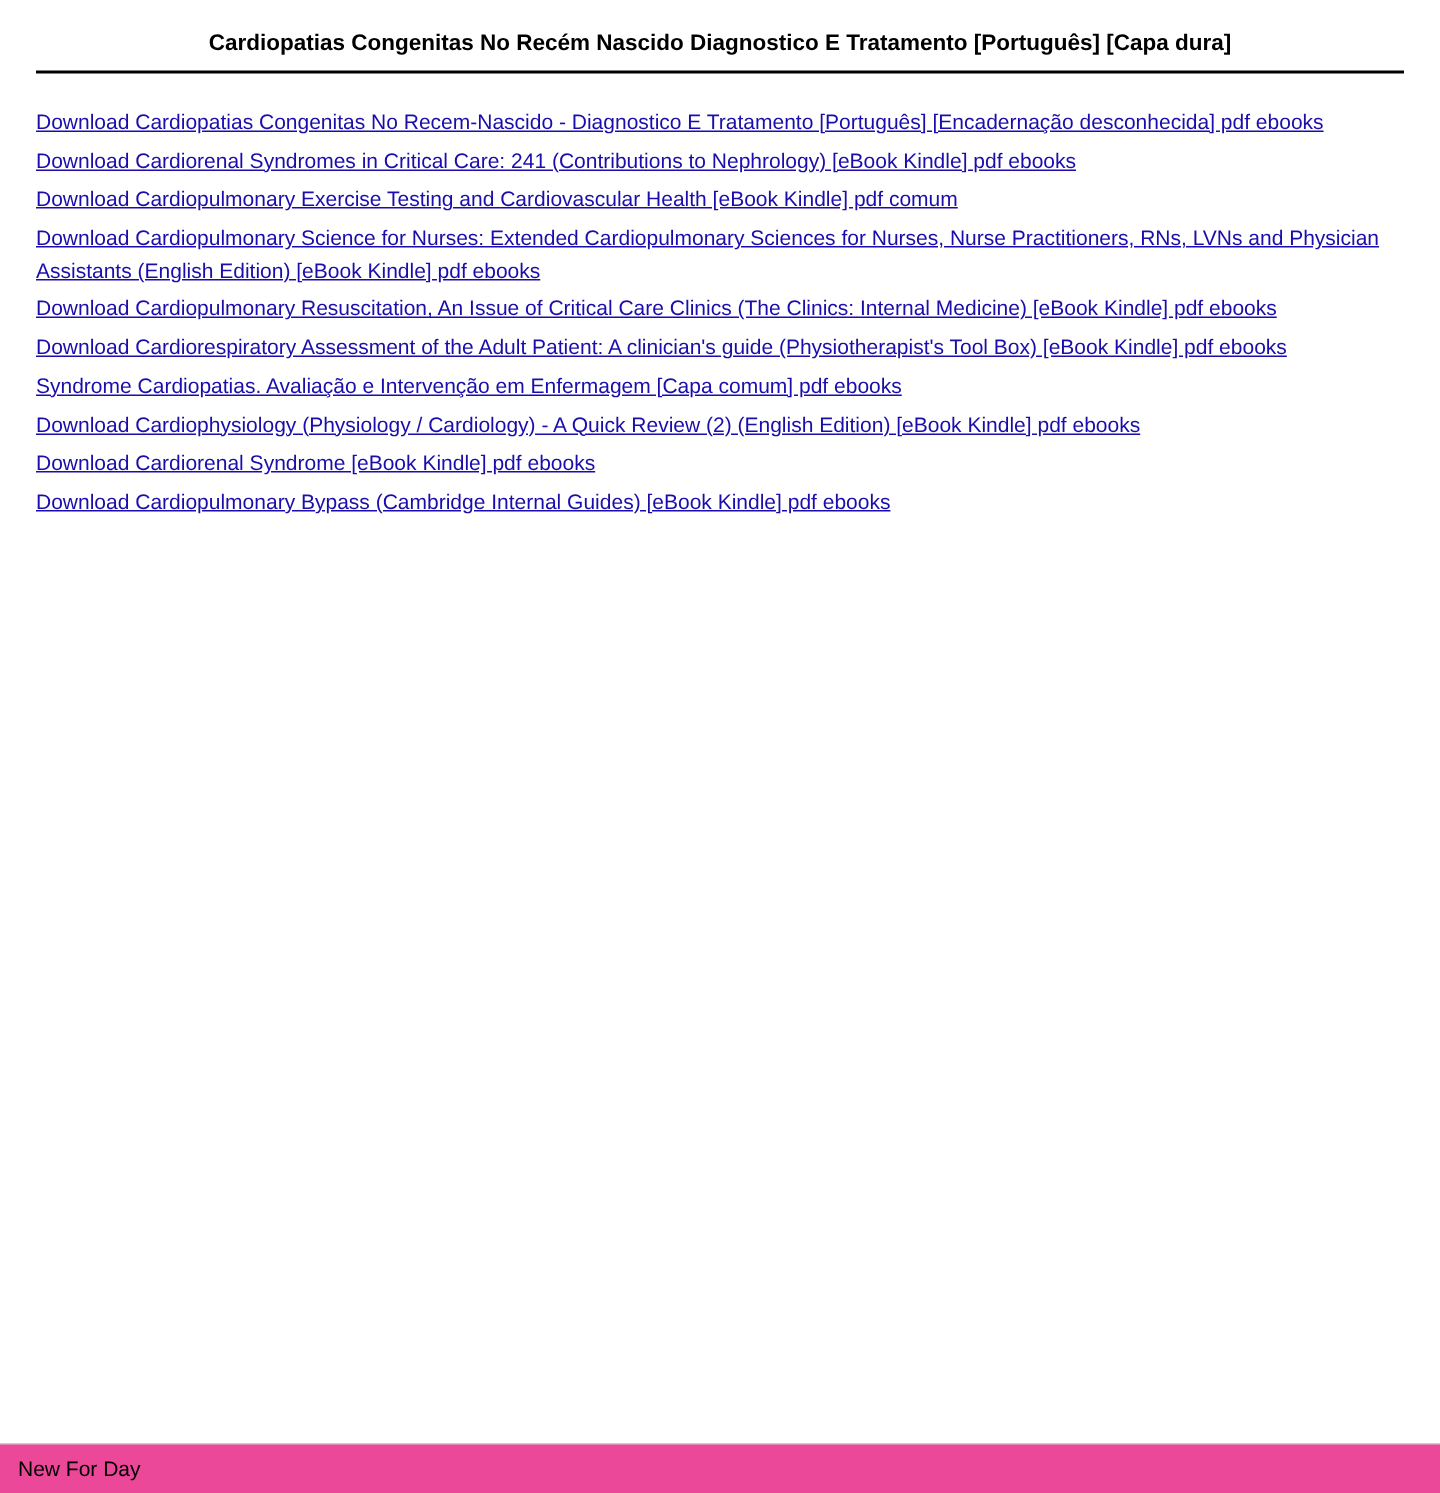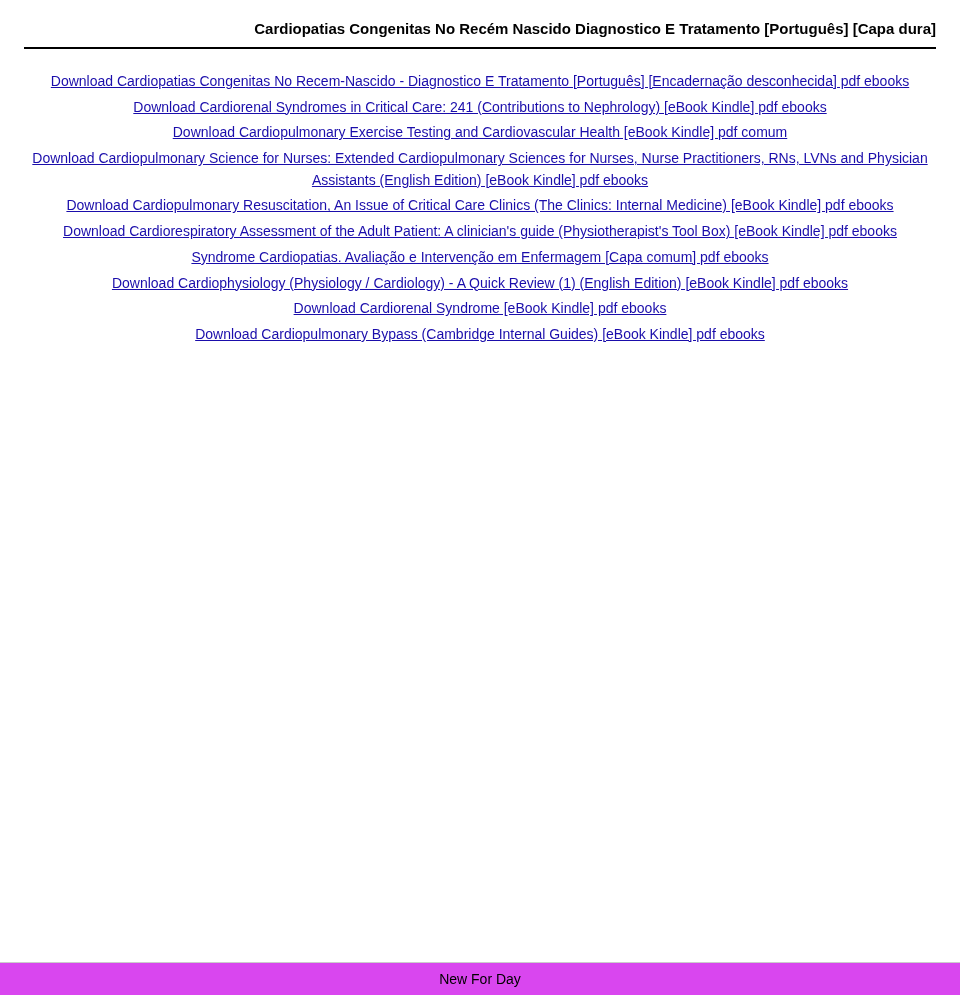--- a/index.html
+++ b/index.html
@@ -1,32 +1,31 @@
 <!DOCTYPE html>
 <html><head>
   <meta charset="utf-8">
   <style>
     * {
       margin: 0;
       padding: 0;
       box-sizing: border-box;
-      text-align: center;
     }
     body {
       background: #ffffff;
       font-family: Arial, sans-serif;
       color: #000000;
       width: 960px;
       min-height: 995px;
       padding: 18px 24px 24px 24px;
     }
     .page-title {
       font-size: 15px;
       font-weight: bold;
-      text-align: right;
+      text-align: center;
       line-height: 1.4;
       margin-bottom: 8px;
       color: #000000;
     }
     .divider {
       border: none;
       border-top: 2px solid #000000;
       margin-bottom: 22px;
     }
     .content-area {
@@ -40,21 +39,21 @@
       cursor: pointer;
     }
     .content-area p {
       margin-bottom: 4px;
     }
     .footer-bar {
       position: fixed;
       bottom: 0;
       left: 0;
       width: 960px;
-      background: #d946ef;
+      background: #ec4899;
       border-top: 1px solid #cccccc;
       padding: 8px 12px;
       font-size: 14px;
       color: #000000;
       font-weight: normal;
     }
   </style>
 </head>
 <body>
 
@@ -62,20 +61,20 @@
 <hr class="divider">
 
 <div class="content-area">
 <p><a href="#">Download Cardiopatias Congenitas No Recem-Nascido - Diagnostico E Tratamento [Português] [Encadernação desconhecida] pdf ebooks</a></p>
     <p><a href="#">Download Cardiorenal Syndromes in Critical Care: 241 (Contributions to Nephrology) [eBook Kindle] pdf ebooks</a></p>
     <p><a href="#">Download Cardiopulmonary Exercise Testing and Cardiovascular Health [eBook Kindle] pdf comum</a></p>
     <p><a href="#">Download Cardiopulmonary Science for Nurses: Extended Cardiopulmonary Sciences for Nurses, Nurse Practitioners, RNs, LVNs and Physician Assistants (English Edition) [eBook Kindle] pdf ebooks</a></p>
     <p><a href="#">Download Cardiopulmonary Resuscitation, An Issue of Critical Care Clinics (The Clinics: Internal Medicine) [eBook Kindle] pdf ebooks</a></p>
     <p><a href="#">Download Cardiorespiratory Assessment of the Adult Patient: A clinician's guide (Physiotherapist's Tool Box) [eBook Kindle] pdf ebooks</a></p>
     <p><a href="#">Syndrome Cardiopatias. Avaliação e Intervenção em Enfermagem [Capa comum] pdf ebooks</a></p>
-    <p><a href="#">Download Cardiophysiology (Physiology / Cardiology) - A Quick Review (1) (English Edition) [eBook Kindle] pdf ebooks</a></p>
+    <p><a href="#">Download Cardiophysiology (Physiology / Cardiology) - A Quick Review (2) (English Edition) [eBook Kindle] pdf ebooks</a></p>
     <p><a href="#">Download Cardiorenal Syndrome [eBook Kindle] pdf ebooks</a></p>
     <p><a href="#">Download Cardiopulmonary Bypass (Cambridge Internal Guides) [eBook Kindle] pdf ebooks</a></p>
   </div>
 
 <div class="footer-bar">
   <span>New For Day</span>
 </div>
 
 </body></html>

